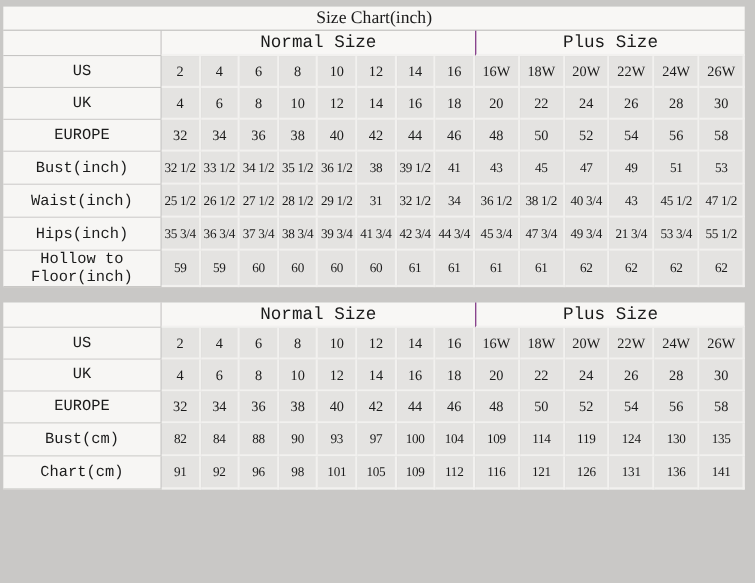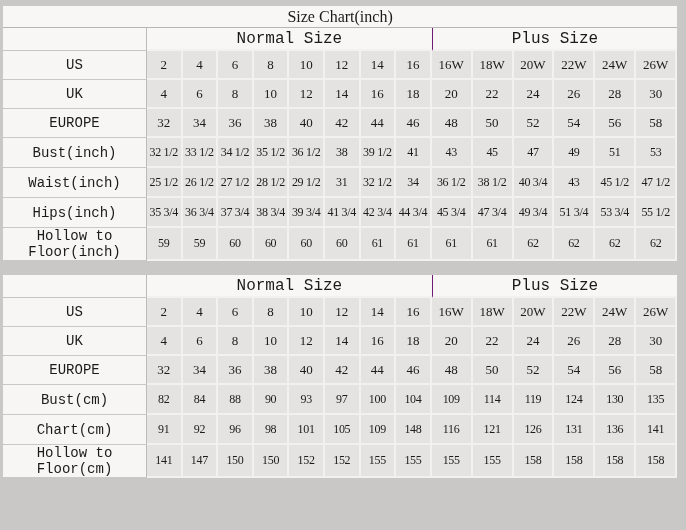--- a/index.html
+++ b/index.html
@@ -172,21 +172,21 @@
           <td class="data-cell">36 3/4</td>
           <td class="data-cell">37 3/4</td>
           <td class="data-cell">38 3/4</td>
           <td class="data-cell">39 3/4</td>
           <td class="data-cell">41 3/4</td>
           <td class="data-cell">42 3/4</td>
           <td class="data-cell">44 3/4</td>
           <td class="data-cell plus">45 3/4</td>
           <td class="data-cell plus">47 3/4</td>
           <td class="data-cell plus">49 3/4</td>
-          <td class="data-cell plus">51 3/4</td>
+          <td class="data-cell plus">21 3/4</td>
           <td class="data-cell plus">53 3/4</td>
           <td class="data-cell plus">55 1/2</td>
         </tr>
         <tr class="meas-row">
           <td class="label-cell">Hollow to Floor(inch)</td>
           <td class="data-cell">59</td>
           <td class="data-cell">59</td>
           <td class="data-cell">60</td>
           <td class="data-cell">60</td>
           <td class="data-cell">60</td>
@@ -287,41 +287,24 @@
         </tr>
         <tr class="meas-row">
           <td class="label-cell">Chart(cm)</td>
           <td class="data-cell">91</td>
           <td class="data-cell">92</td>
           <td class="data-cell">96</td>
           <td class="data-cell">98</td>
           <td class="data-cell">101</td>
           <td class="data-cell">105</td>
           <td class="data-cell">109</td>
-          <td class="data-cell">148</td>
+          <td class="data-cell">112</td>
           <td class="data-cell plus">116</td>
           <td class="data-cell plus">121</td>
           <td class="data-cell plus">126</td>
           <td class="data-cell plus">131</td>
           <td class="data-cell plus">136</td>
           <td class="data-cell plus">141</td>
         </tr>
-        <tr class="meas-row">
-          <td class="label-cell">Hollow to Floor(cm)</td>
-          <td class="data-cell">141</td>
-          <td class="data-cell">147</td>
-          <td class="data-cell">150</td>
-          <td class="data-cell">150</td>
-          <td class="data-cell">152</td>
-          <td class="data-cell">152</td>
-          <td class="data-cell">155</td>
-          <td class="data-cell">155</td>
-          <td class="data-cell plus">155</td>
-          <td class="data-cell plus">155</td>
-          <td class="data-cell plus">158</td>
-          <td class="data-cell plus">158</td>
-          <td class="data-cell plus">158</td>
-          <td class="data-cell plus">158</td>
-        </tr>
       </tbody>
   </table>
 
 </div>
 
 </body></html>

